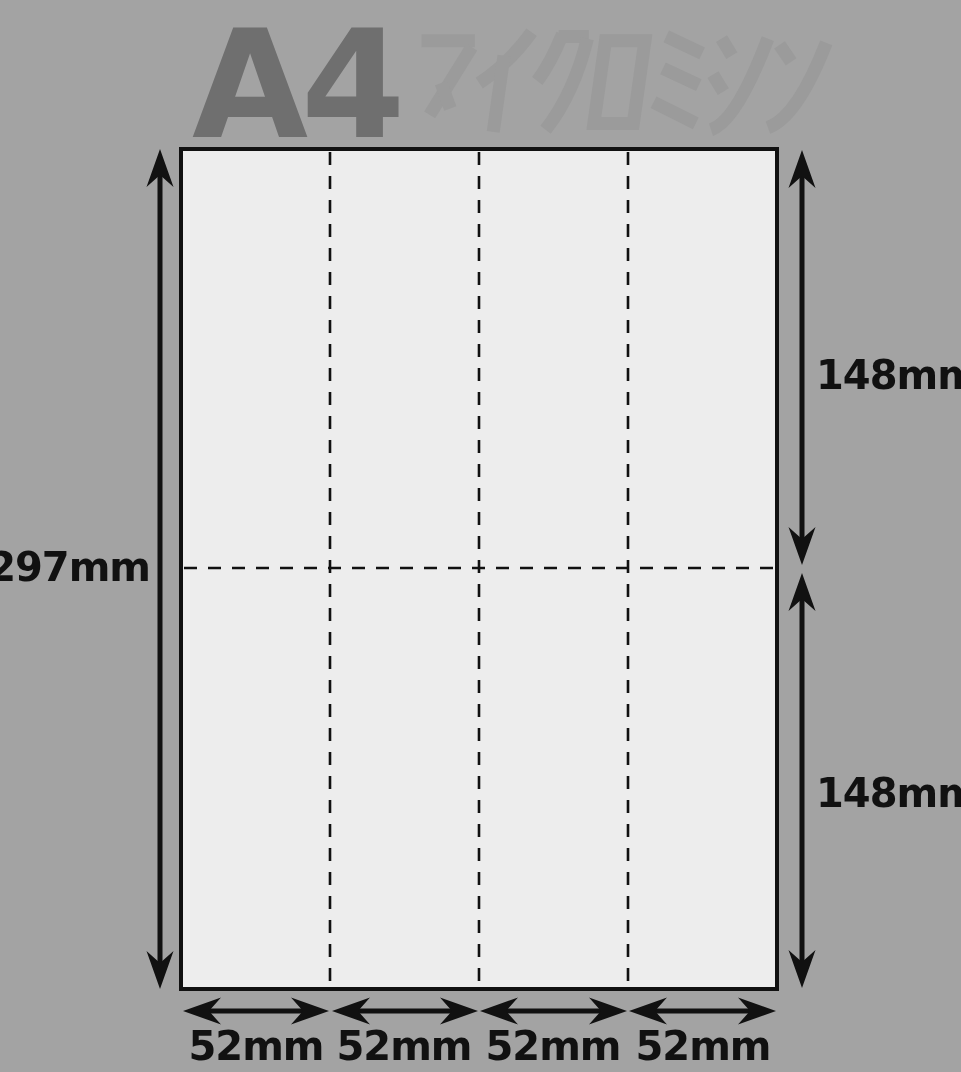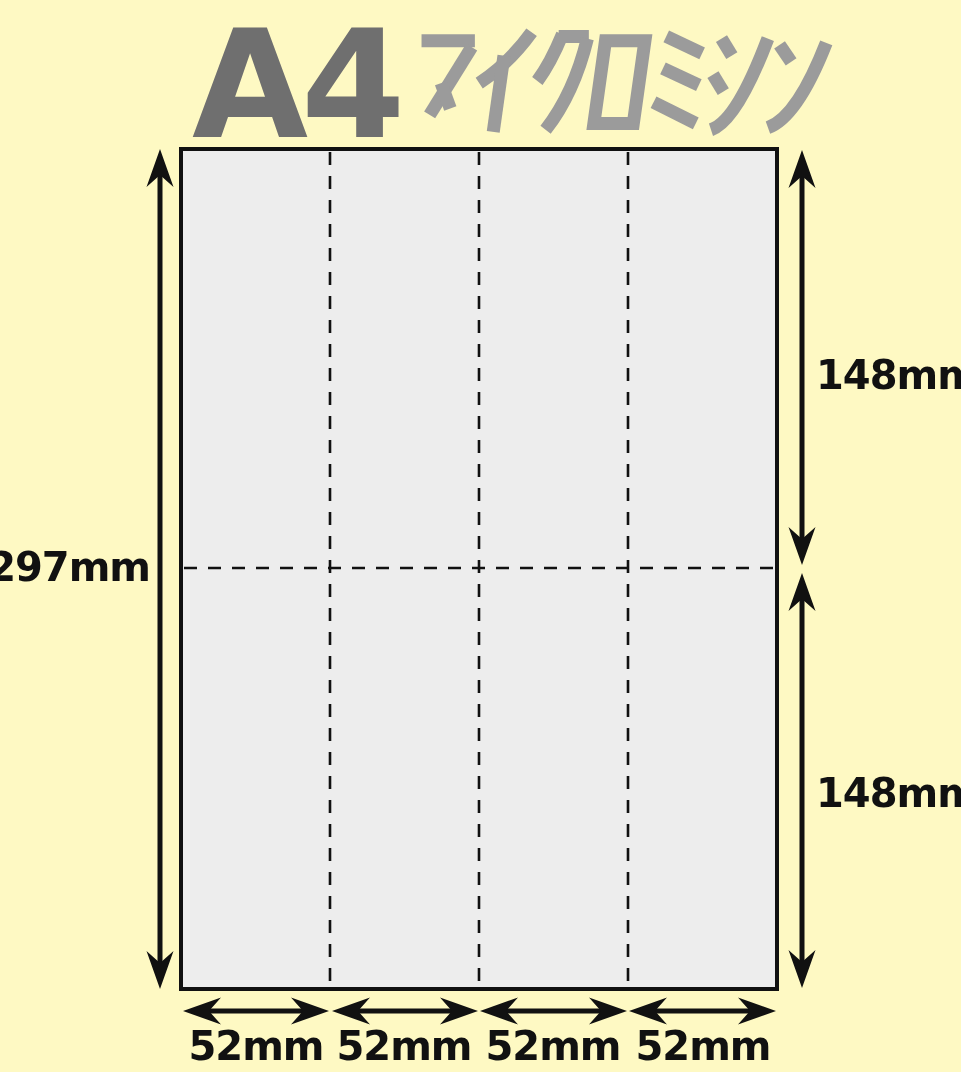--- a/index.html
+++ b/index.html
@@ -1,19 +1,19 @@
 <!DOCTYPE html>
 <html><head>
 <meta charset="utf-8">
 <style>
   html,body{margin:0;padding:0;background:#fff;}
   .canvas{
     position:relative;
     width:961px;height:1072px;
-    background:#fef9c3;
+    background:#a3a3a3;
     overflow:hidden;
     font-family:"DejaVu Sans","Liberation Sans",sans-serif;
   }
   .canvas svg{position:absolute;left:0;top:0;}
   .dim-label{
     font-family:"DejaVu Sans","Liberation Sans",sans-serif;
     font-weight:bold;
     font-size:40px;
     letter-spacing:-1px;
     fill:#111111;

